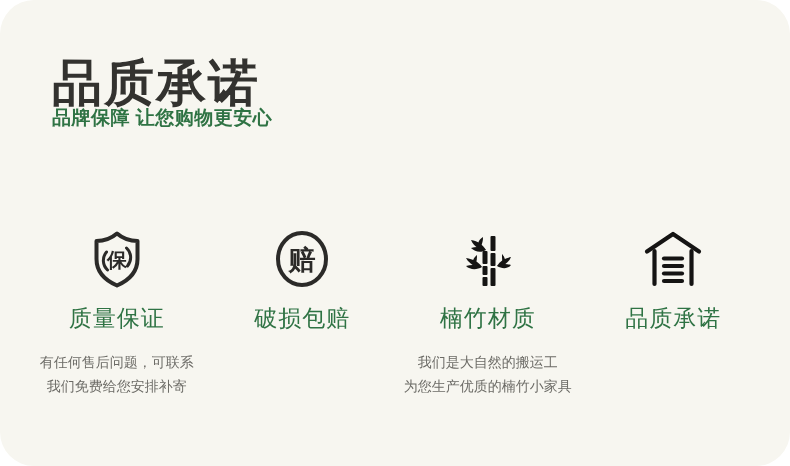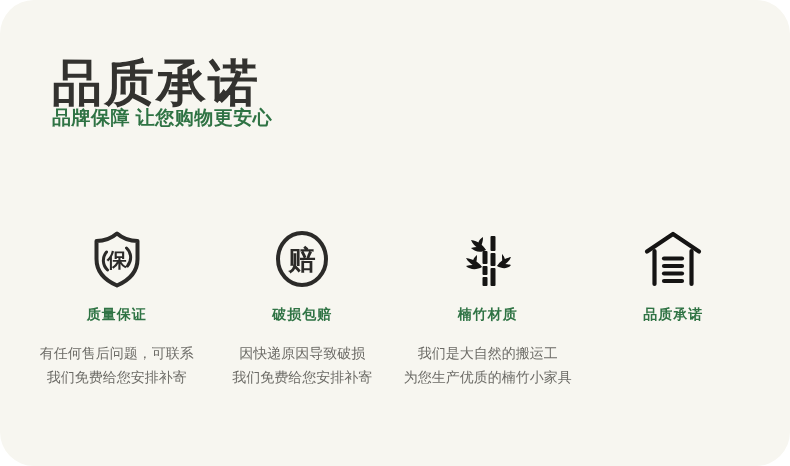--- a/index.html
+++ b/index.html
@@ -68,23 +68,23 @@
   .feature-icon {
     height: 62px;
     display: flex;
     align-items: center;
     justify-content: center;
   }
   .feature-icon svg { display: block; }
 
   .feature-title {
     margin-top: 17px;
-    font-size: 14px;
+    font-size: 23px;
     line-height: 1;
-    font-weight: bold;
+    font-weight: normal;
     color: #2f7344;
     letter-spacing: 1px;
     white-space: nowrap;
   }
   .feature-desc {
     margin-top: 20px;
     font-size: 14px;
     line-height: 24px;
     color: #6c6b66;
     white-space: nowrap;
@@ -126,24 +126,20 @@
     </div>
 
     <div class="feature">
       <div class="feature-icon">
         <svg width="62" height="62" viewBox="0 0 62 62" aria-hidden="true">
           <ellipse cx="31" cy="31" rx="24" ry="26" fill="none" stroke="#2b2a28" stroke-width="4"></ellipse>
           <text class="glyph" x="31" y="41" font-size="27" fill="#2b2a28" text-anchor="middle">赔</text>
         </svg>
       </div>
       <div class="feature-title">破损包赔</div>
-      <div class="feature-desc">
-        <span class="feature-desc-line">因快递原因导致破损</span>
-        <span class="feature-desc-line">我们免费给您安排补寄</span>
-      </div>
     </div>
 
     <div class="feature">
       <div class="feature-icon">
         <svg width="62" height="62" viewBox="0 0 62 62" aria-hidden="true">
           <g fill="#151413">
 
             <rect x="25.5" y="23" width="5" height="13" rx="1"></rect>
             <rect x="25.5" y="38" width="5" height="9" rx="1"></rect>
             <rect x="25.5" y="49" width="5" height="9" rx="1"></rect>

